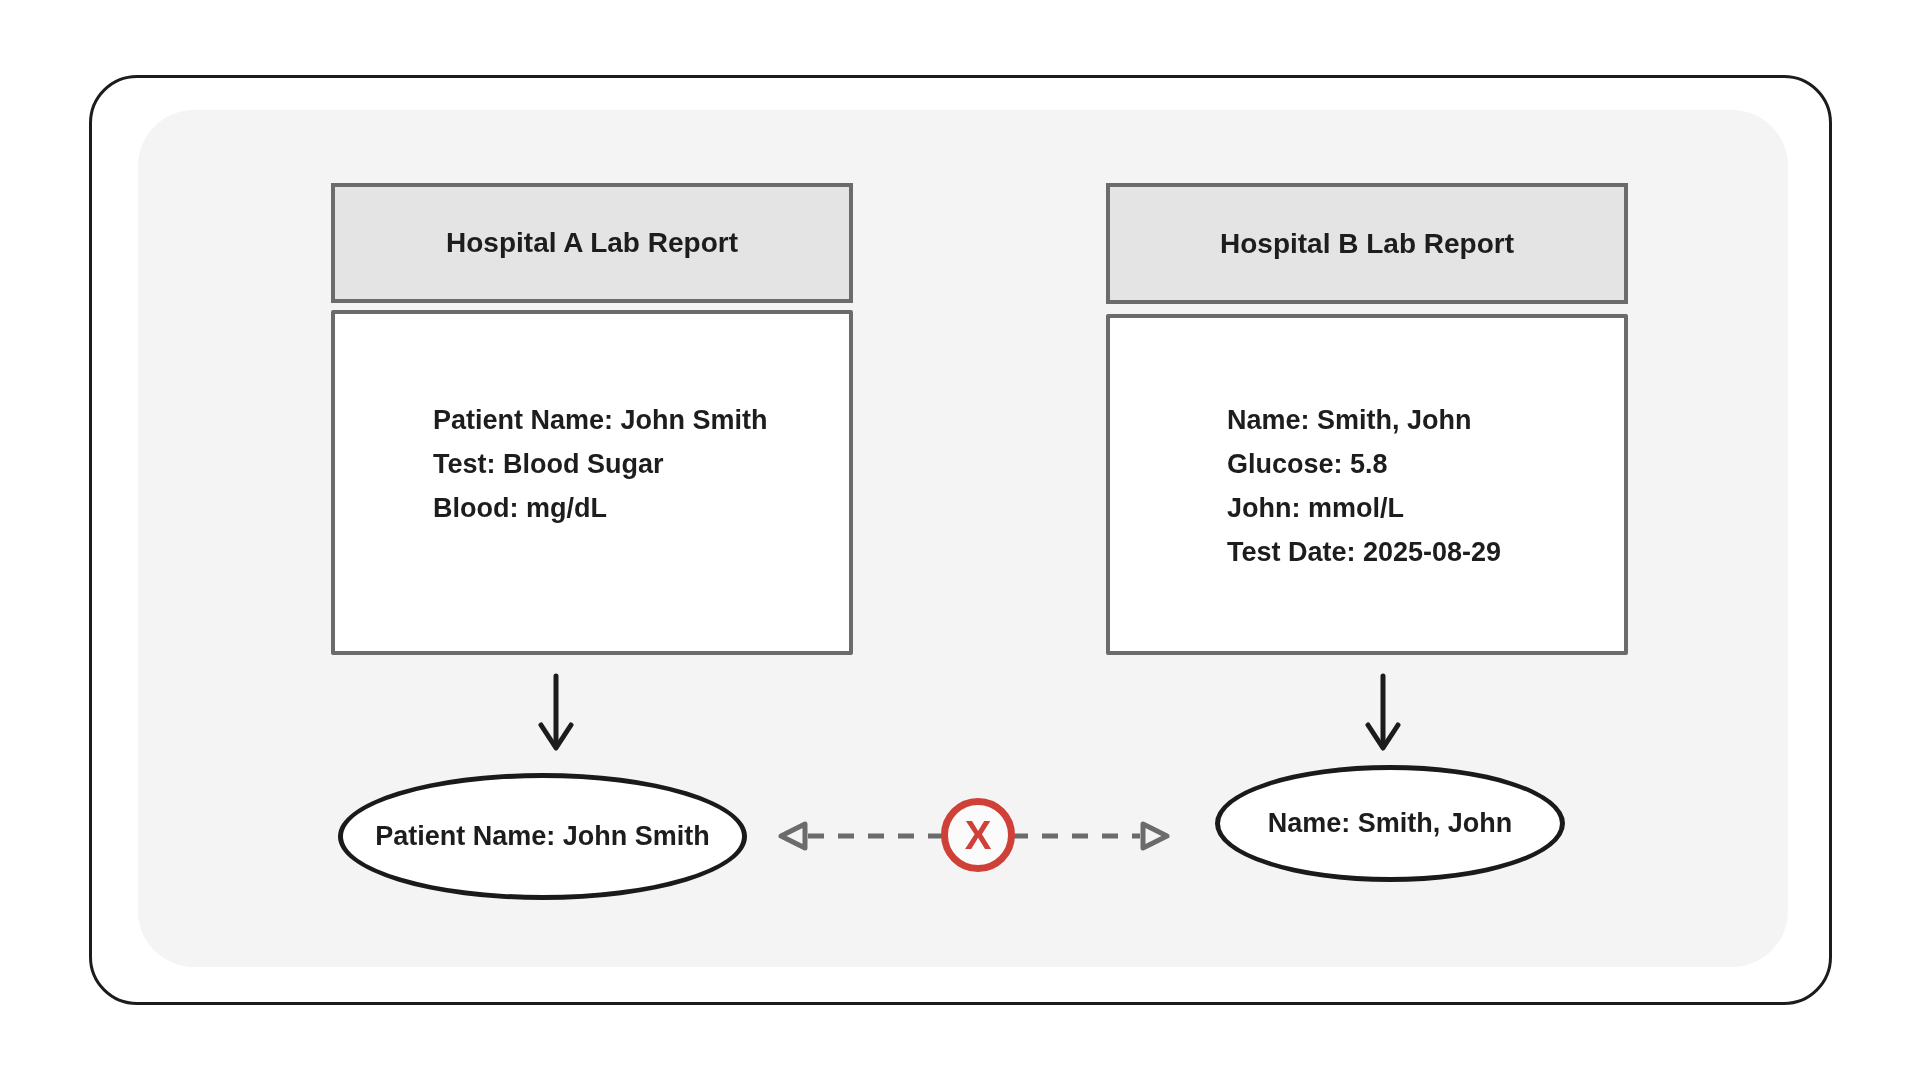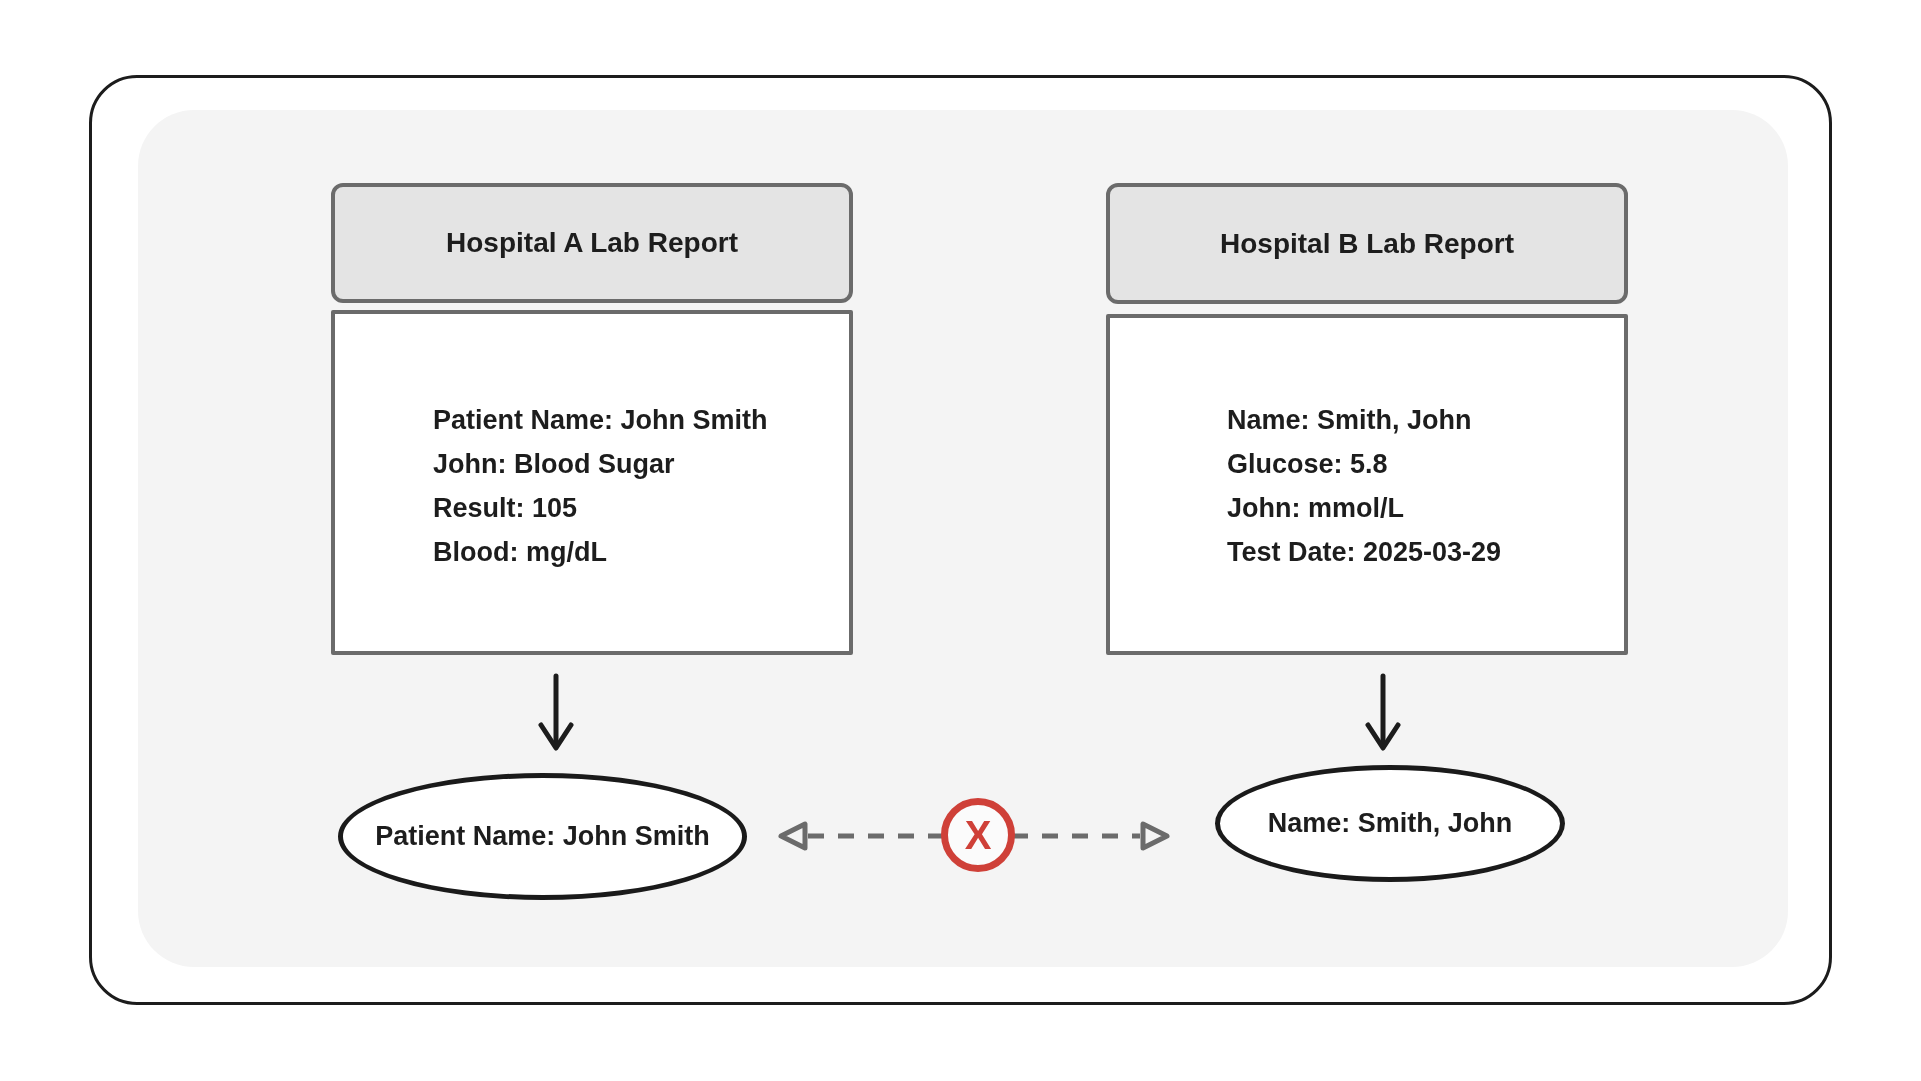--- a/index.html
+++ b/index.html
@@ -23,21 +23,21 @@
     position:absolute;left:89px;top:75px;width:1743px;height:930px;
     border:3px solid #1c1c1c;border-radius:48px;
     box-sizing:border-box;background:transparent;
   }
   .panel{
     position:absolute;left:138px;top:110px;width:1650px;height:857px;
     background:var(--panel-bg);border-radius:56px;
   }
   .card-header{
     position:absolute;box-sizing:border-box;
-    border:4px solid var(--card-border);border-radius:12px;
+    border:4px solid var(--card-border);border-radius:0;
     background:var(--header-bg);
     display:flex;align-items:center;justify-content:center;
     font-size:28px;font-weight:700;color:#1d1d1d;
   }
   .card-body{
     position:absolute;box-sizing:border-box;
     border:4px solid var(--card-border);border-radius:2px;
     background:#ffffff;
   }
   .card-body .line{
@@ -75,33 +75,32 @@
 <div class="stage">
 
   <div class="panel"></div>
   <div class="outer-frame"></div>
 
   <div class="card-header header-a">
     <span>Hospital A Lab Report</span>
   </div>
   <div class="card-body body-a">
     <div class="line">Patient Name: John Smith</div>
-    <div class="line">John: Blood Sugar</div>
-    <div class="line">Result: 105</div>
+    <div class="line">Test: Blood Sugar</div>
     <div class="line">Blood: mg/dL</div>
   </div>
 
   <div class="card-header header-b">
     <span>Hospital B Lab Report</span>
   </div>
   <div class="card-body body-b">
     <div class="line">Name: Smith, John</div>
     <div class="line">Glucose: 5.8</div>
     <div class="line">John: mmol/L</div>
-    <div class="line">Test Date: 2025-03-29</div>
+    <div class="line">Test Date: 2025-08-29</div>
   </div>
 
   <svg class="down-arrow a" viewBox="0 0 44 90">
     <line x1="22" y1="8" x2="22" y2="78" stroke="#1c1c1c" stroke-width="5" stroke-linecap="round"></line>
     <polyline points="7,57 22,80 37,57" fill="none" stroke="#1c1c1c" stroke-width="5" stroke-linecap="round" stroke-linejoin="round"></polyline>
   </svg>
   <svg class="down-arrow b" viewBox="0 0 44 90">
     <line x1="22" y1="8" x2="22" y2="78" stroke="#1c1c1c" stroke-width="5" stroke-linecap="round"></line>
     <polyline points="7,57 22,80 37,57" fill="none" stroke="#1c1c1c" stroke-width="5" stroke-linecap="round" stroke-linejoin="round"></polyline>
   </svg>

